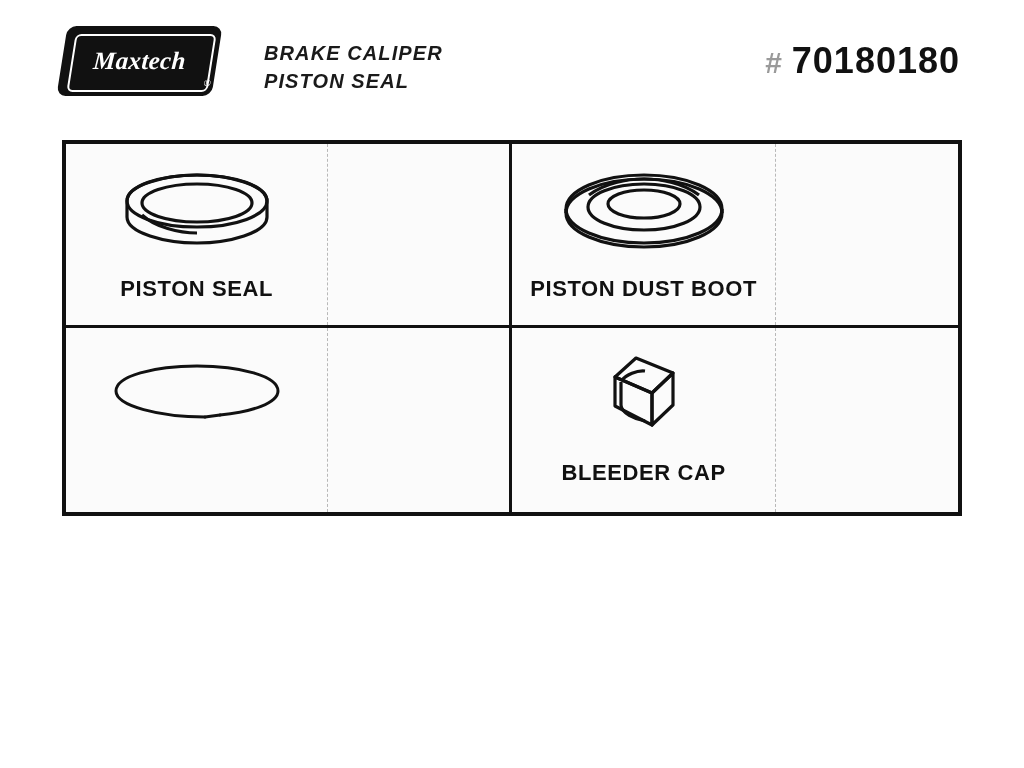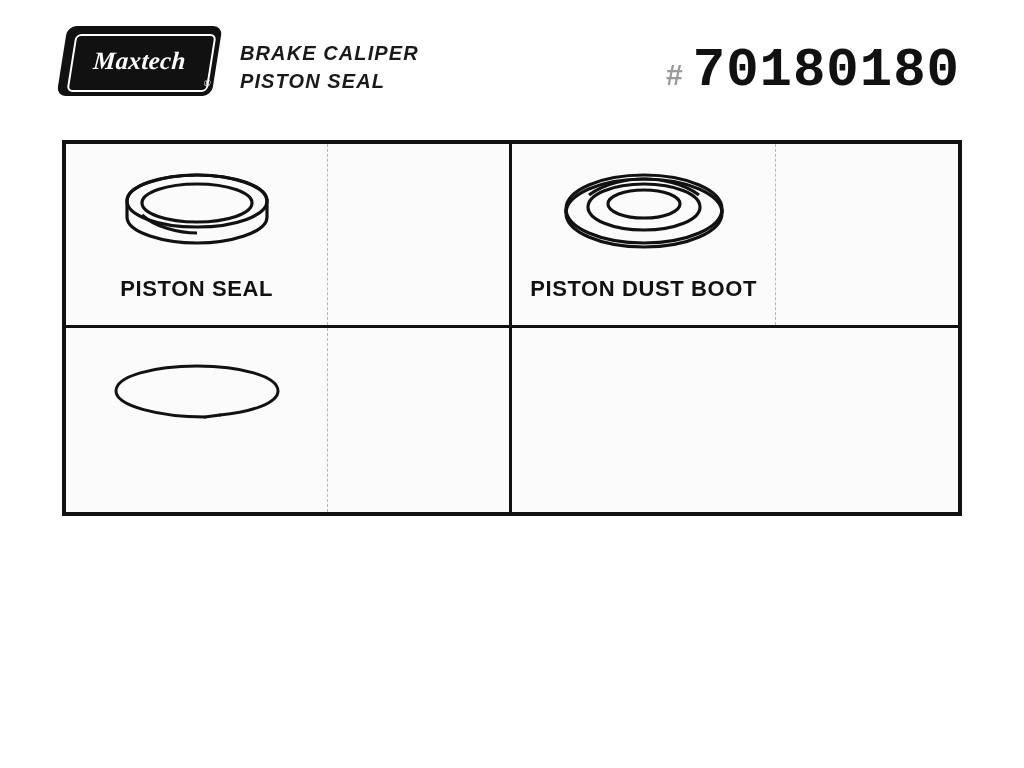--- a/index.html
+++ b/index.html
@@ -86,42 +86,43 @@
     line-height: 1.38;
   }
   .title-line {
     font-family: "Liberation Sans", sans-serif;
     font-style: italic;
     font-weight: bold;
     font-size: 20px;
     letter-spacing: 1.1px;
     color: #1a1a1a;
     white-space: nowrap;
+    margin-left: 24px;
   }
 
   .partno {
     position: absolute;
     right: 64px;
     top: 40px;
     display: flex;
     align-items: baseline;
     gap: 10px;
   }
   .partno .hash {
     color: #9a9a9a;
     font-size: 30px;
     font-weight: bold;
     font-family: "Liberation Sans", sans-serif;
   }
   .partno .num {
     color: #111111;
-    font-size: 54px;
+    font-size: 36px;
     font-weight: bold;
     letter-spacing: 1px;
-    font-family: Liberation Mono, monospace;
+    font-family: Liberation Sans, sans-serif;
   }
 
   
   .grid {
     position: absolute;
     left: 62px;
     top: 140px;
     width: 900px;
     height: 376px;
     border: 4px solid #111111;
@@ -249,16 +250,31 @@
       <div class="art">
         <svg width="190" height="90" viewBox="0 0 190 90">
           <g fill="none" stroke="#111111" stroke-width="3" stroke-linecap="round">
             <path d="M103 64 C58 64, 14 53, 14 38 C14 23, 52 13, 95 13 C138 13, 176 23, 176 38 C176 50, 150 59, 118 62"></path>
             <path d="M103 64 L118 62"></path>
           </g>
         </svg>
       </div>
     </div>
 
+    <div class="cell right">
+      <div class="dash"></div>
+      <div class="art">
+        <svg width="110" height="110" viewBox="0 0 110 110">
+          <g fill="none" stroke="#111111" stroke-width="3.2" stroke-linejoin="round">
+            <path d="M26 34 L47 15 L84 30 L63 50 Z"></path>
+            <path d="M84 30 L84 62 L63 82 L63 50 Z"></path>
+            <path d="M26 34 L26 63 L63 82 L63 50 Z"></path>
+            <path d="M32 39 L32 62 C32 70, 46 76, 56 78"></path>
+            <path d="M33 37 C37 32, 48 27, 56 28"></path>
+          </g>
+        </svg>
+      </div>
+      <div class="caption">BLEEDER CAP</div>
+    </div>
 
   </div>
 
 </div>
 
 </body></html>

